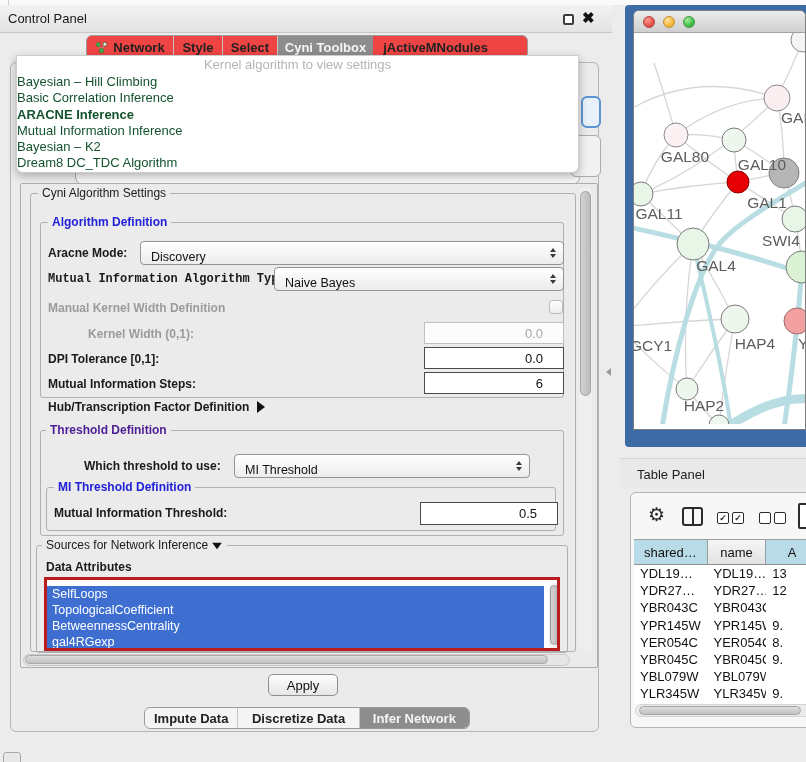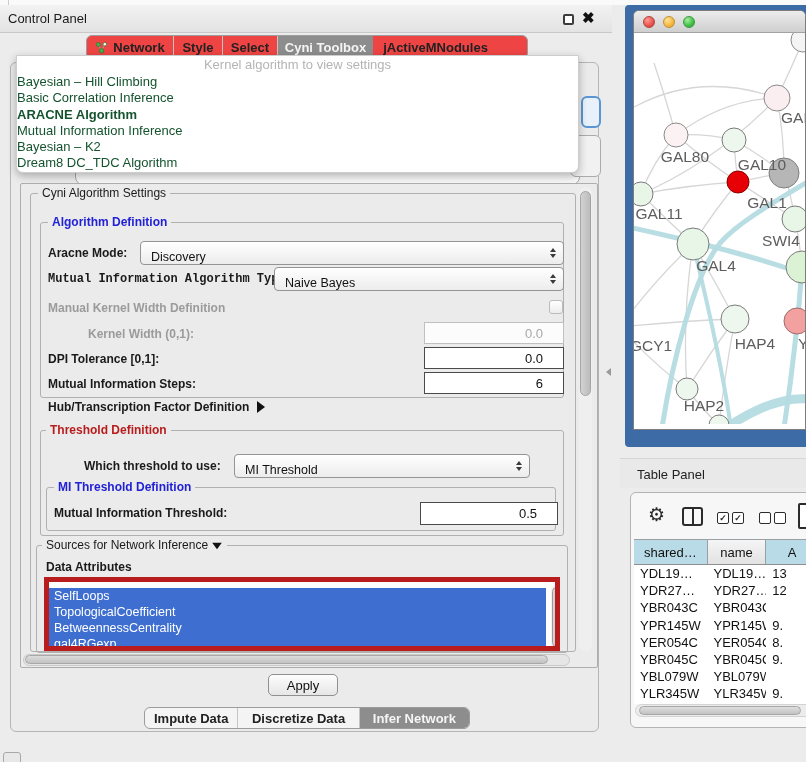--- a/index.html
+++ b/index.html
@@ -36,21 +36,21 @@
   #hidden-combo { left:75px; top:158px; width:505px; height:27px; border:1px solid #a8a8a8; border-radius:8px; background:#f7f7f7; }
   #hidden-btn { left:581px; top:96px; width:20px; height:32px; border:2px solid #5a95d6; border-radius:6px; background:#e8f0fa; }
   #hidden-box { left:570px; top:135px; width:31px; height:42px; border:1px solid #ababab; border-radius:6px; background:#f1f1f1; }
 
   
   #settings-viewport { left:20px; top:183px; width:578px; height:485px; border:1px solid #aeaeae; border-radius:2px; background:#ebebeb; }
 
   .group { position:absolute; border:1px solid #b0b0b0; border-radius:3px; }
   .gtitle { position:absolute; background:#ebebeb; padding:0 4px; font-size:12px; line-height:14px; color:#1a1a1a; white-space:nowrap; }
   .gtitle.blue { color:#2121d8; font-weight:bold; }
-  .gtitle.green { color:#b91c1c; font-weight:bold; }
+  .gtitle.green { color:#4c1d95; font-weight:bold; }
 
   .lbl { position:absolute; font-size:12px; font-weight:bold; color:#1a1a1a; white-space:nowrap; }
   .lbl.dis { color:#9b9b9b; }
 
   .combo { position:absolute; border:1px solid #949494; border-radius:4px;
     background:linear-gradient(#ffffff,#ececec); box-shadow:inset 0 1px 0 #fff;
     display:flex; align-items:center; padding:8px 20px 0 10px; font-size:12.5px; color:#111; }
   .arrows { position:absolute; right:7px; top:50%; transform:translateY(-50%); display:flex; flex-direction:column; gap:2px; }
   .tri-up { width:0; height:0; border-left:3.5px solid transparent; border-right:3.5px solid transparent; border-bottom:4px solid #3a3a3a; }
   .tri-dn { width:0; height:0; border-left:3.5px solid transparent; border-right:3.5px solid transparent; border-top:4px solid #3a3a3a; }
@@ -59,21 +59,21 @@
     display:flex; align-items:center; justify-content:flex-end; padding:0 20px; }
   .tfield.dis { border:1px solid #c0c0c0; color:#a8a8a8; background:#fcfcfc; }
 
   #chk-manual { left:549px; top:300px; width:14px; height:14px; border:1px solid #bcbcbc; border-radius:3px; background:linear-gradient(#fff,#ededed); }
 
   .arrow-right { display:inline-block; width:0; height:0; border-top:6px solid transparent; border-bottom:6px solid transparent; border-left:8px solid #111; }
   .arrow-down { display:inline-block; width:0; height:0; border-left:6px solid transparent; border-right:6px solid transparent; border-top:8px solid #111; }
   #hub-row { left:48px; top:400px; font-size:12px; font-weight:bold; color:#1a1a1a; display:flex; align-items:center; gap:8px; }
 
   
-  #attr-list { left:44px; top:577px; width:516px; height:74px; background:#fff; border:5px solid #b91c1c; overflow:hidden; }
+  #attr-list { left:44px; top:577px; width:516px; height:74px; background:#fff; border:3px solid #b91c1c; overflow:hidden; }
   .attr-item { height:16px; line-height:16px; font-size:12.5px; color:#fff; background:#3e6fd0; padding-left:5px; width:497px; margin-top:0; }
   .attr-item:first-child { margin-top:6px; }
   #attr-vscroll { position:absolute; left:502px; top:3px; width:11px; height:66px; background:#f2f2f2; border-radius:5px; }
   #attr-vthumb { position:absolute; left:1px; top:2px; width:9px; height:60px; background:linear-gradient(90deg,#d6d6d6,#b6b6b6); border:1px solid #9a9a9a; border-radius:5px; }
 
   
   #set-vscroll { left:579px; top:187px; width:13px; height:464px; background:#efefef; border-radius:6px; }
   #set-vthumb { left:580px; top:191px; width:11px; height:205px; background:linear-gradient(90deg,#d2d2d2,#bcbcbc); border:1px solid #a4a4a4; border-radius:6px; }
   #set-hscroll { left:23px; top:654px; width:547px; height:12px; background:#e6e6e6; border:1px solid #cacaca; border-radius:6px; }
   #set-hthumb { left:25px; top:655px; width:523px; height:9px; background:linear-gradient(#dcdcdc,#c2c2c2); border:1px solid #a8a8a8; border-radius:5px; }
@@ -275,21 +275,21 @@
       <div class="tab sel" style="width: 110px;">
         <span>Infer Network</span>
       </div>
     </div>
 
   <div class="abs" id="algo-dropdown">
     <div id="dd-placeholder">Kernel algorithm to view settings</div>
     <div id="dd-items">
         <div class="dd-item">Bayesian – Hill Climbing</div>
         <div class="dd-item">Basic Correlation Inference</div>
-        <div class="dd-item bold">ARACNE Algorithm</div>
+        <div class="dd-item bold">ARACNE Inference</div>
         <div class="dd-item">Mutual Information Inference</div>
         <div class="dd-item">Bayesian – K2</div>
         <div class="dd-item">Dream8 DC_TDC Algorithm</div>
       </div>
   </div>
 
   <div class="abs" id="collapse-arrow"></div>
 
   <div class="abs" id="net-frame">
     <div id="net-window">

